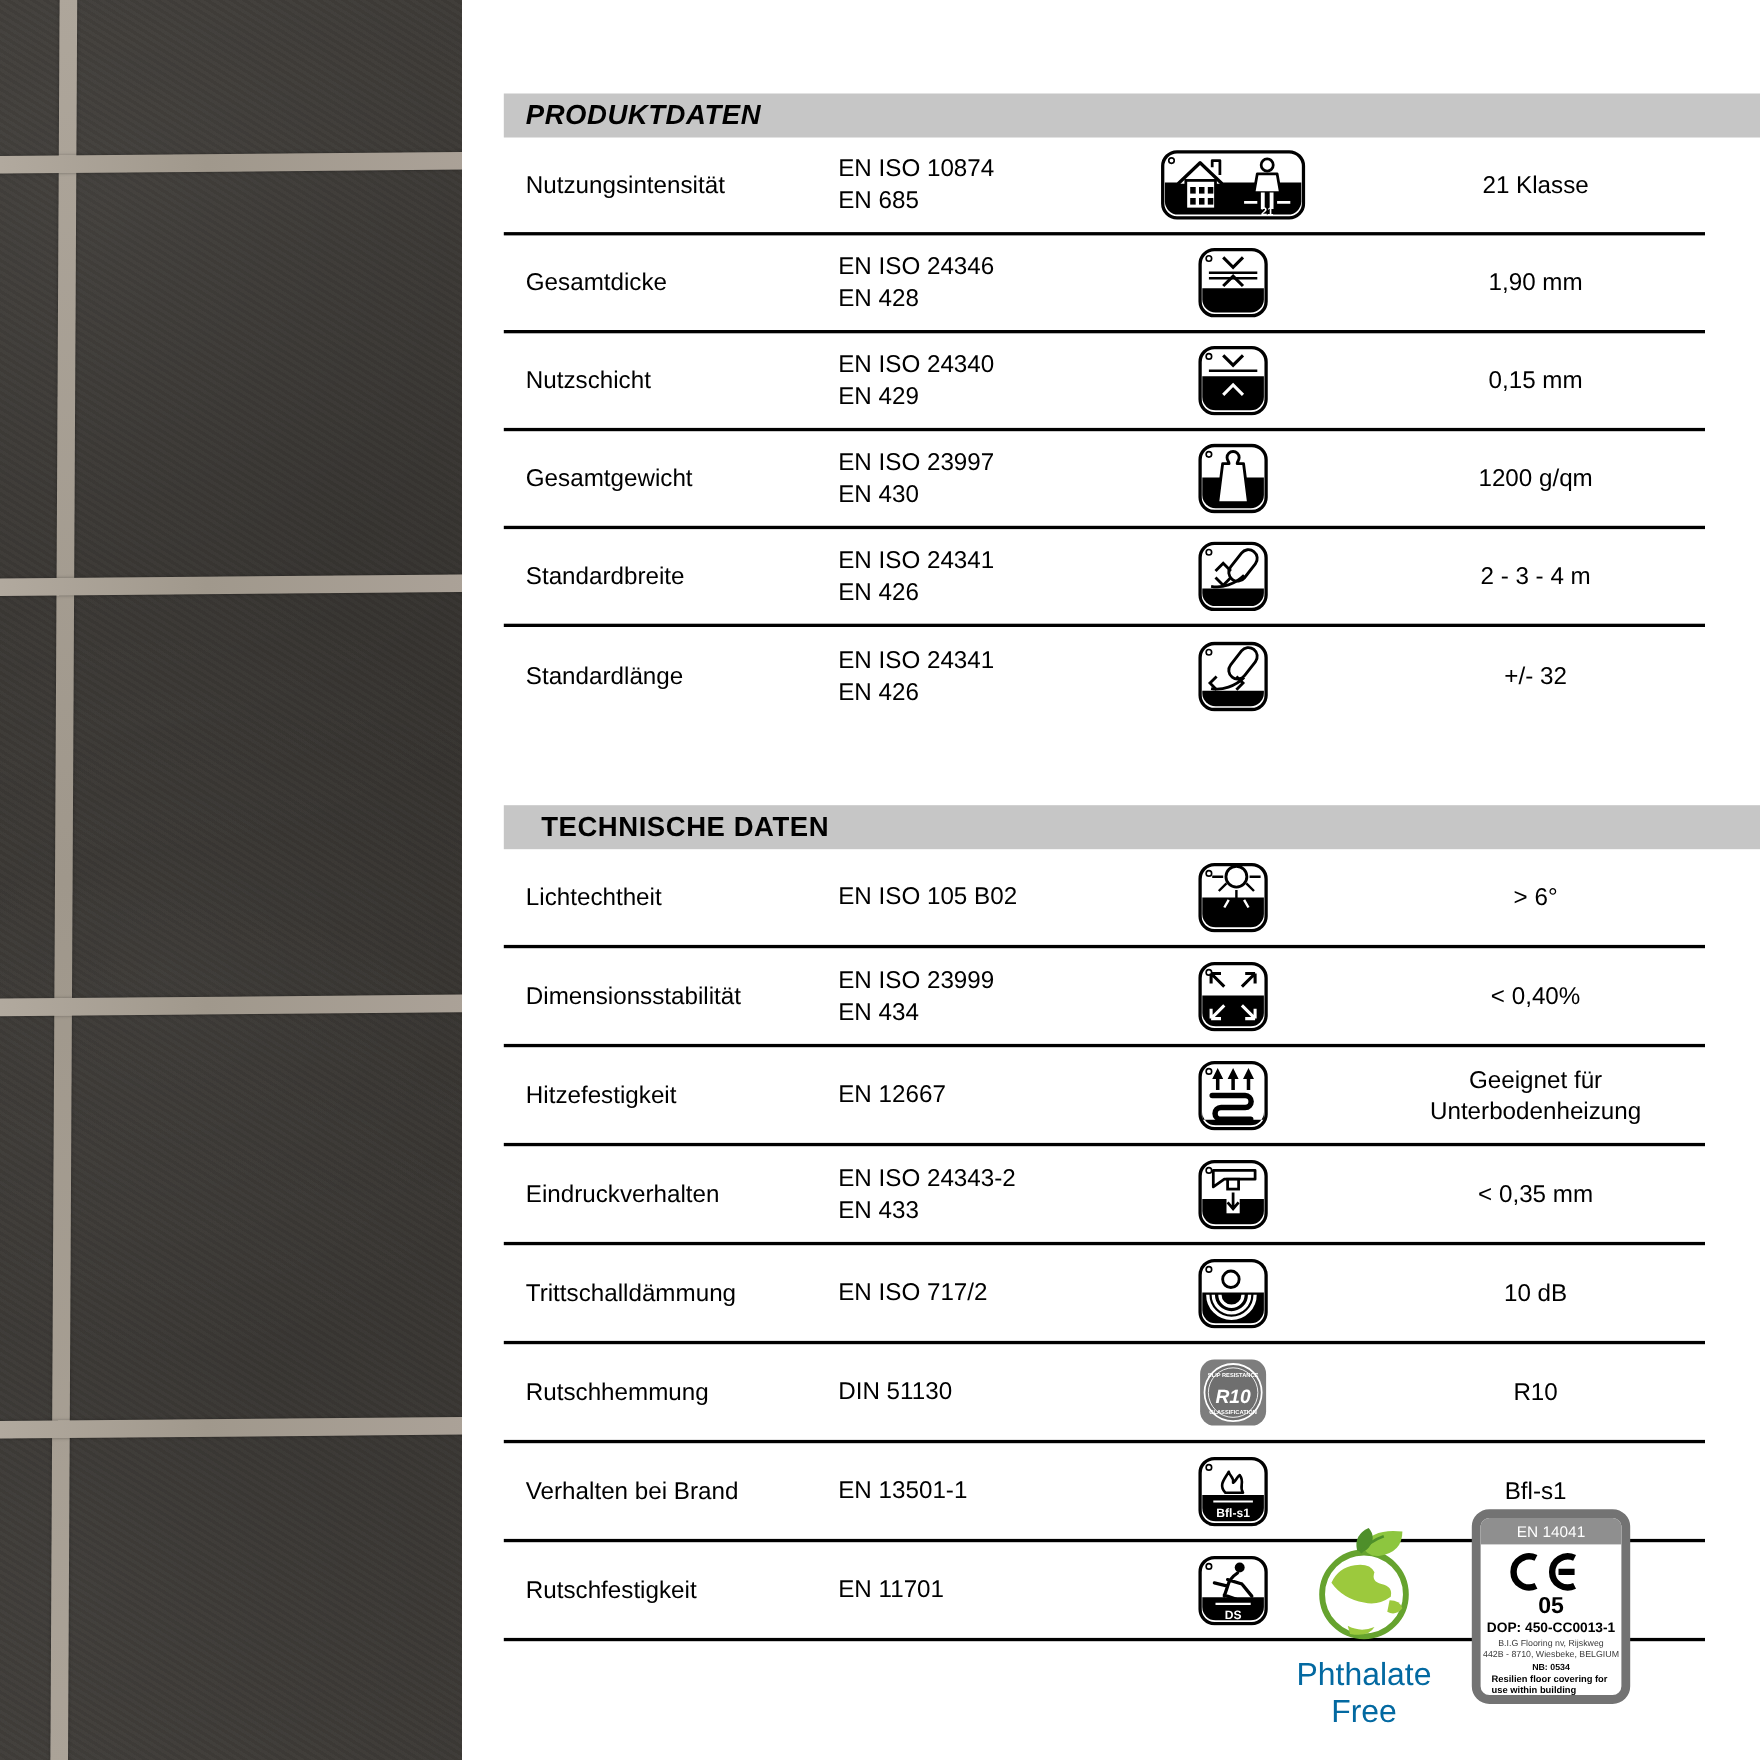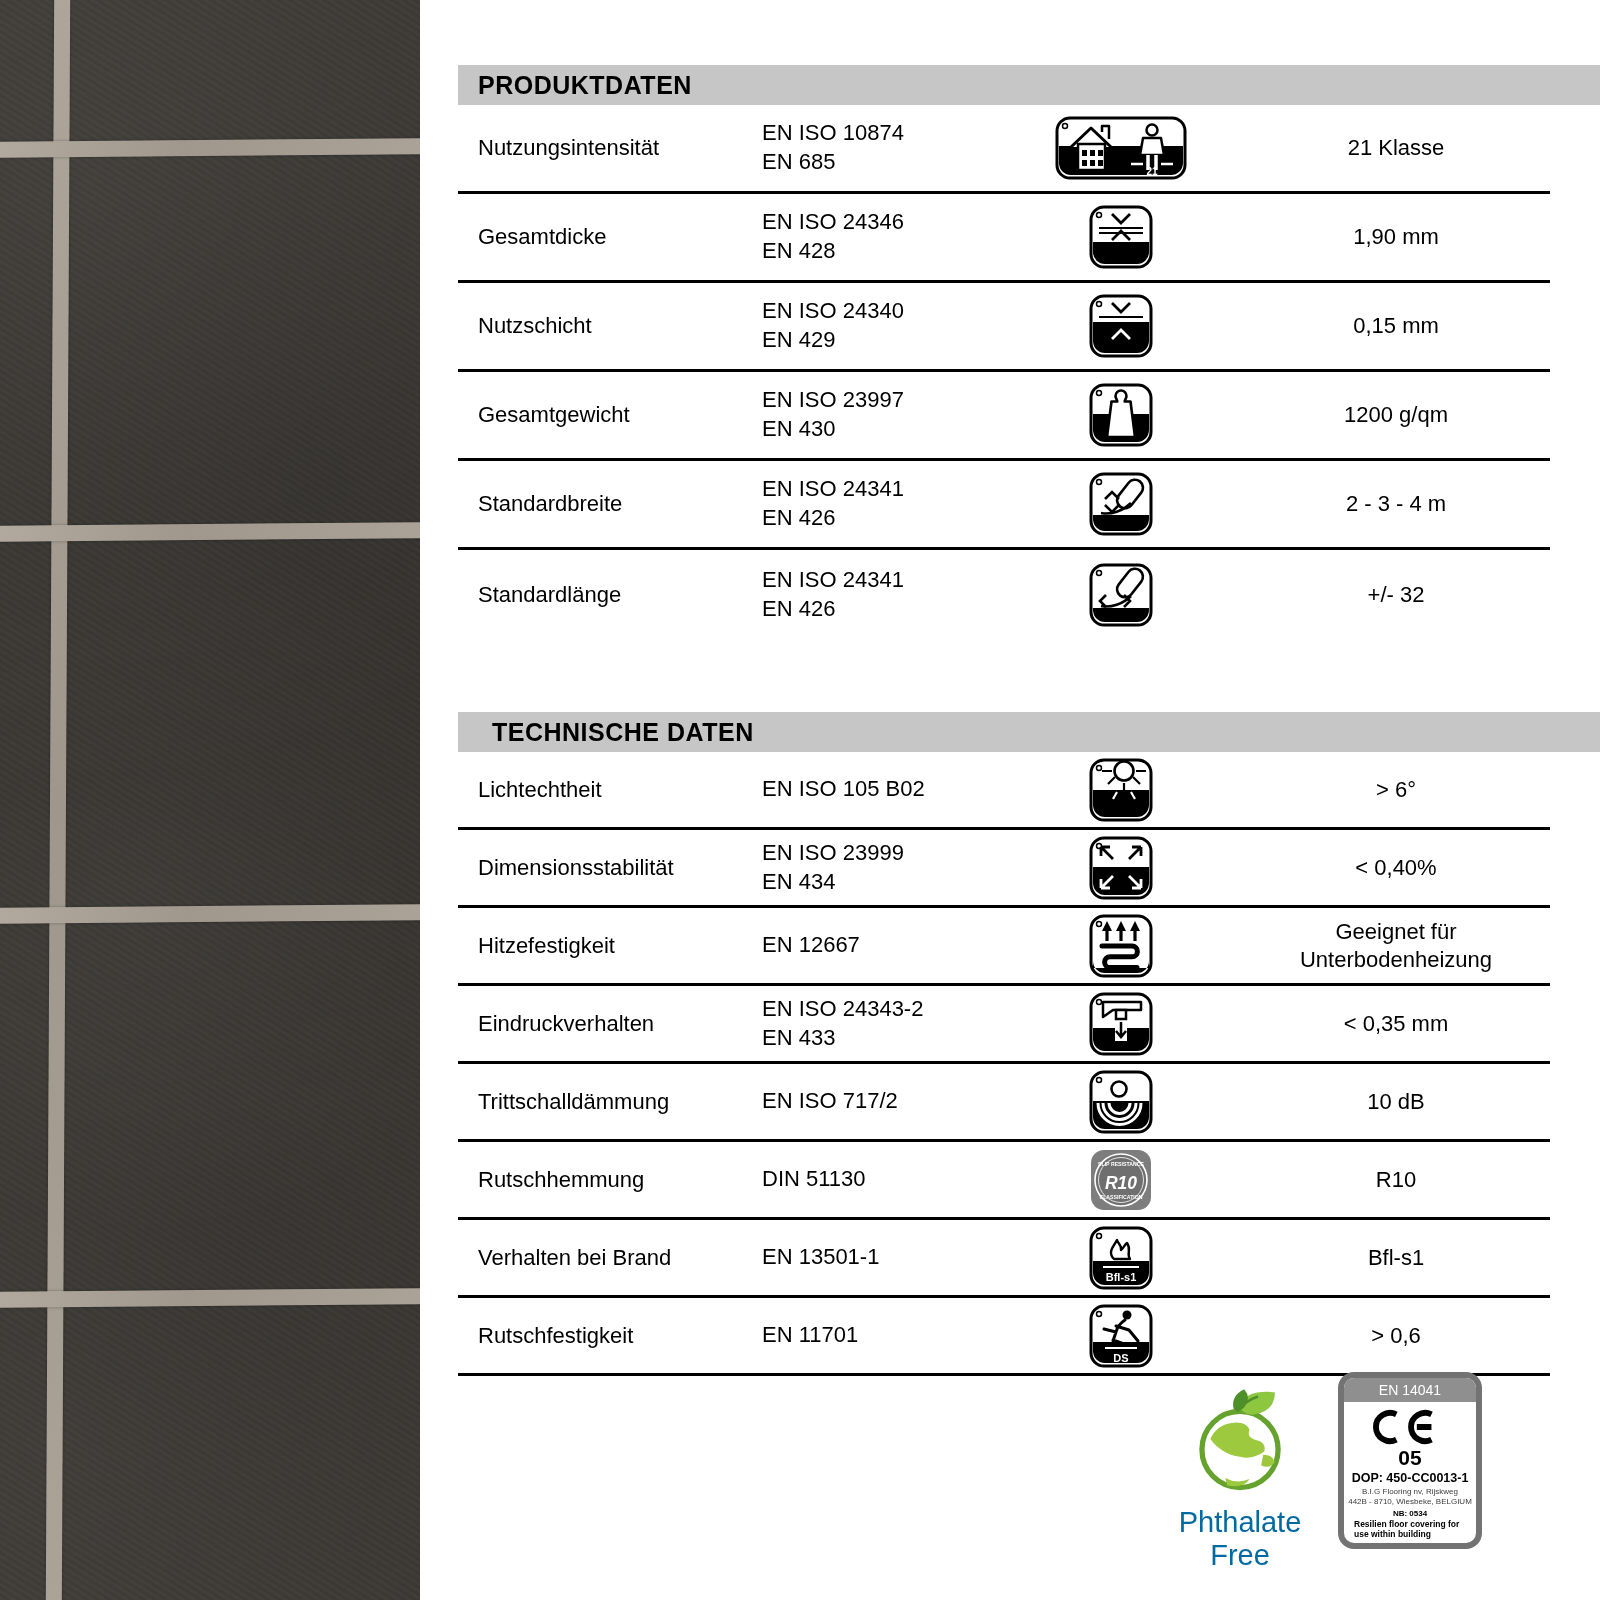--- a/index.html
+++ b/index.html
@@ -24,38 +24,38 @@
   .grout.v{left:50px;top:-10px;width:16px;height:1620px;background:linear-gradient(180deg,#aea69b,#9f978b 50%,#aba398);transform:rotate(.3deg);}
   .grout.h{left:-10px;width:440px;height:16px;transform:rotate(-.5deg);}
   .grout.h1{top:140px;} .grout.h2{top:524px;} .grout.h3{top:906px;} .grout.h4{top:1290px;}
 
   
   .content{position:absolute;left:458px;top:0;right:0;}
   .section-bar{
     height:40px;background:#c6c6c6;display:flex;align-items:center;padding-left:20px;
   }
   .section-bar .section-title{font-size:25px;font-weight:bold;letter-spacing:.5px;}
-  .section:nth-of-type(1) .section-bar{margin-top:65px;}
+  .section:nth-of-type(1) .section-bar{margin-top:85px;font-style:italic;}
   .section:nth-of-type(2) .section-bar{margin-top:73px;padding-left:34px;}
   .rows{width:1092px;}
   .row{display:flex;align-items:center;height:89px;border-bottom:3px solid #000;padding-left:20px;box-sizing:border-box;width:1092px;}
-  .section:nth-of-type(2) .row{height:78px;}
+  .section:nth-of-type(2) .row{height:90px;}
   .section:nth-of-type(1) .row:last-child{border-bottom:none;}
   .cell{font-size:22px;}
   .cell.label{width:284px;flex:none;}
   .cell.standards{width:284px;flex:none;line-height:1.3;}
   .cell.iconcol{width:150px;flex:none;display:flex;justify-content:center;align-items:flex-end;}
   .cell.value{flex:1;text-align:center;padding-left:46px;line-height:1.25;}
 
   
   .phthalate{position:absolute;left:1158px;top:1386px;width:164px;text-align:center;}
   .ph-label{margin-top:6px;font-size:29px;color:#0369a1;}
   .ce-badge{
     position:absolute;left:1338px;top:1372px;width:144px;height:177px;box-sizing:border-box;
-    border:6px solid #737373;border-radius:16px;background:#fff;overflow:hidden;text-align:center;
+    border:8px solid #737373;border-radius:16px;background:#fff;overflow:hidden;text-align:center;
   }
   .ce-head{background:#8f8f8f;color:#fff;font-size:14px;height:24px;line-height:24px;}
   .ce-mark{display:block;margin:6px auto 0;}
   .ce-num{font-size:21px;font-weight:bold;line-height:1;margin-top:1px;}
   .ce-dop{font-size:12.5px;font-weight:bold;margin-top:3px;}
   .ce-addr{font-size:8px;color:#3c3c3c;line-height:1.25;margin-top:2px;}
   .ce-nb{font-size:8px;font-weight:bold;margin-top:2px;}
   .ce-desc{font-size:8.5px;font-weight:bold;text-align:left;padding:1px 8px 0 10px;line-height:1.2;}
 </style>
 </head>

